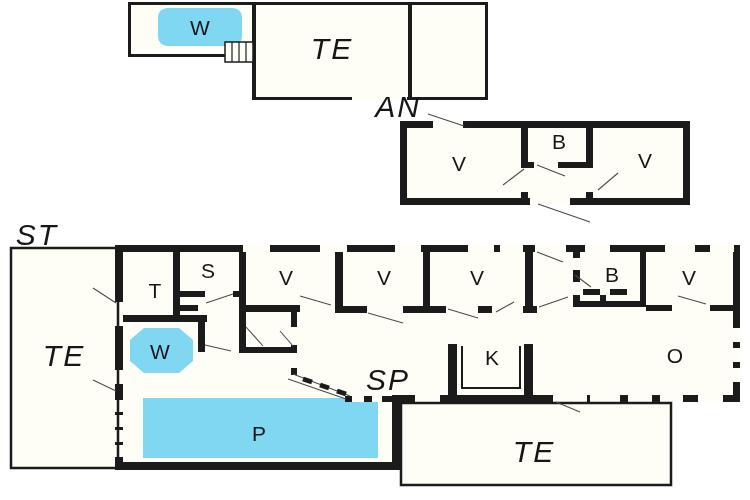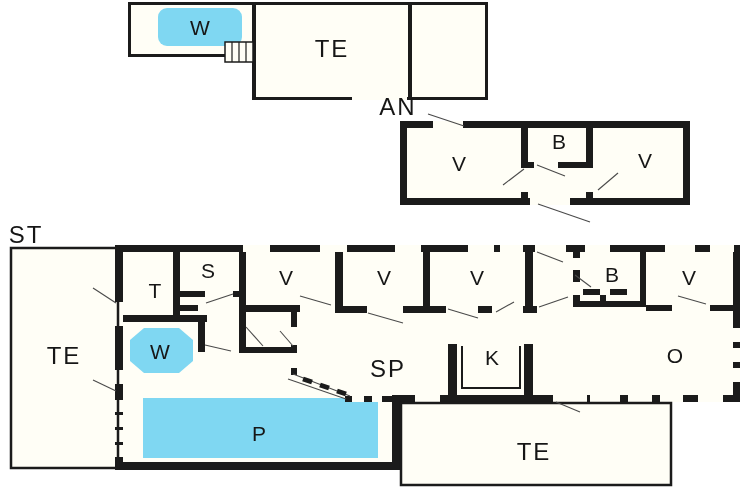--- a/index.html
+++ b/index.html
@@ -19,21 +19,21 @@
   .gap{fill:var(--room-fill);}
   .water{fill:var(--water);}
   .thin{fill:none;stroke:var(--wall);stroke-width:2.5;}
   .counter{fill:none;stroke:var(--wall);stroke-width:2;}
   .stairbox{fill:var(--room-fill);stroke:var(--wall);stroke-width:1.5;}
   .tread{stroke:var(--wall);stroke-width:1.2;}
   .swing{stroke:var(--swing);stroke-width:1.1;fill:none;}
   .dash{stroke:var(--wall);stroke-width:5;}
   .lbl{position:absolute;transform:translate(-50%,-50%);color:var(--ink);
        font-size:21px;font-weight:400;white-space:nowrap;line-height:1;}
-  .lbl.big{font-size:24px;letter-spacing:2px;}
+  .lbl.big{font-size:30px;letter-spacing:2px;font-style:italic;}
 </style>
 </head>
 <body>
 
 <div id="canvas">
   <svg id="plan-svg" width="750" height="500" viewBox="0 0 750 500">
 
     <g>
       <rect class="base" x="128" y="2" width="128" height="55"></rect>
       <rect class="base" x="252" y="2" width="236" height="98"></rect>
@@ -193,28 +193,28 @@
       <line class="dash" x1="337" y1="391" x2="346" y2="394"></line>
     </g>
   </svg>
 
   <span class="lbl" style="left:200px;top:27px;">W</span>
   <span class="lbl big" style="left:332px;top:49px;">TE</span>
   <span class="lbl big" style="left:398px;top:107px;">AN</span>
   <span class="lbl" style="left:459px;top:163px;">V</span>
   <span class="lbl" style="left:559px;top:141px;">B</span>
   <span class="lbl" style="left:645px;top:160px;">V</span>
-  <span class="lbl big" style="left:26px;top:235px;">ST</span>
+  <span class="lbl big" style="left:37px;top:235px;">ST</span>
   <span class="lbl big" style="left:64px;top:356px;">TE</span>
   <span class="lbl" style="left:155px;top:290px;">T</span>
   <span class="lbl" style="left:208px;top:270px;">S</span>
   <span class="lbl" style="left:286px;top:277px;">V</span>
   <span class="lbl" style="left:384px;top:277px;">V</span>
   <span class="lbl" style="left:477px;top:277px;">V</span>
   <span class="lbl" style="left:612px;top:274px;">B</span>
   <span class="lbl" style="left:689px;top:277px;">V</span>
   <span class="lbl" style="left:160px;top:351px;">W</span>
-  <span class="lbl big" style="left:388px;top:369px;text-align:center;">SP</span>
+  <span class="lbl big" style="left:388px;top:380px;text-align:center;">SP</span>
   <span class="lbl" style="left:492px;top:357px;">K</span>
   <span class="lbl" style="left:675px;top:355px;">O</span>
   <span class="lbl" style="left:259px;top:433px;">P</span>
   <span class="lbl big" style="left:534px;top:452px;">TE</span>
 </div>
 
 </body></html>

